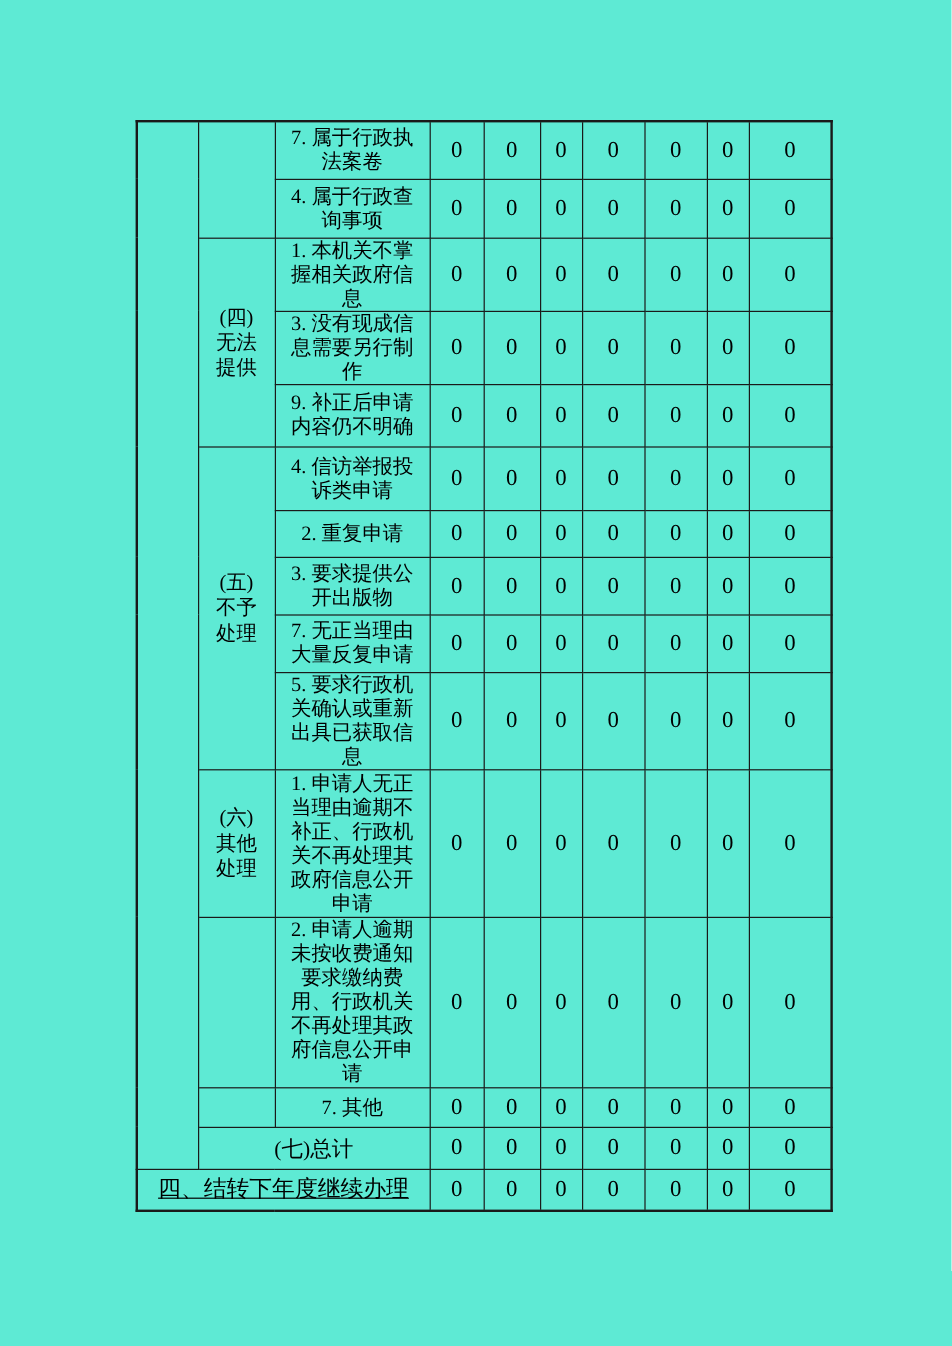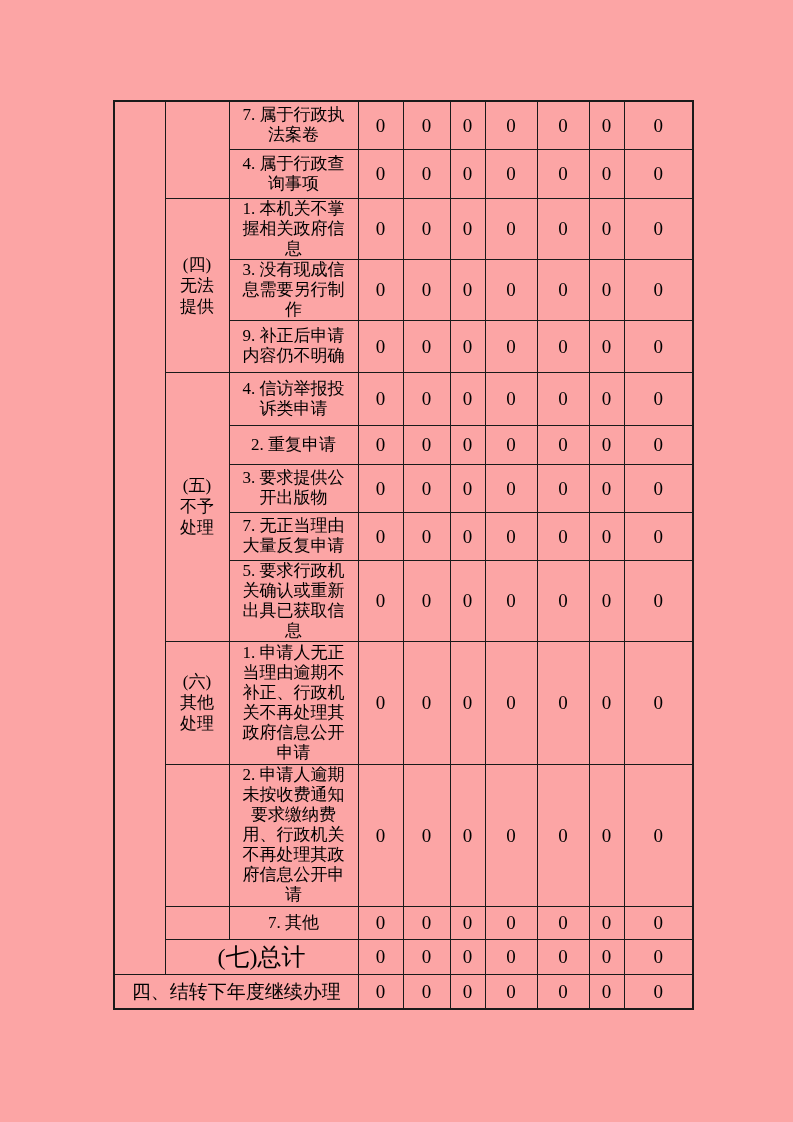--- a/index.html
+++ b/index.html
@@ -4,21 +4,21 @@
 <style>
   html, body {
     margin: 0;
     padding: 0;
     background: #ffffff;
   }
   .page {
     position: relative;
     width: 793px;
     height: 1122px;
-    background: #fca5a5;
+    background: #5eead4;
     overflow: hidden;
     font-family: "Liberation Serif", "DejaVu Serif", serif;
     color: #000000;
   }
   table.report {
     position: absolute;
     left: 113px;
     top: 100px;
     width: 579px;
     border-collapse: collapse;
@@ -42,26 +42,27 @@
     line-height: 21px;
     white-space: pre-line;
     text-align: left;
     padding-left: 9px;
   }
   td.num {
     font-size: 19px;
     line-height: 19px;
   }
   td.total-label {
-    font-size: 24px;
+    font-size: 18px;
     line-height: 20px;
   }
   td.carry-label {
     font-size: 19px;
     line-height: 21px;
+    text-decoration: underline;
   }
 </style>
 </head>
 <body>
 
 <div class="page">
   <table class="report">
     <colgroup>
       <col style="width:51px">
       <col style="width:64px">

